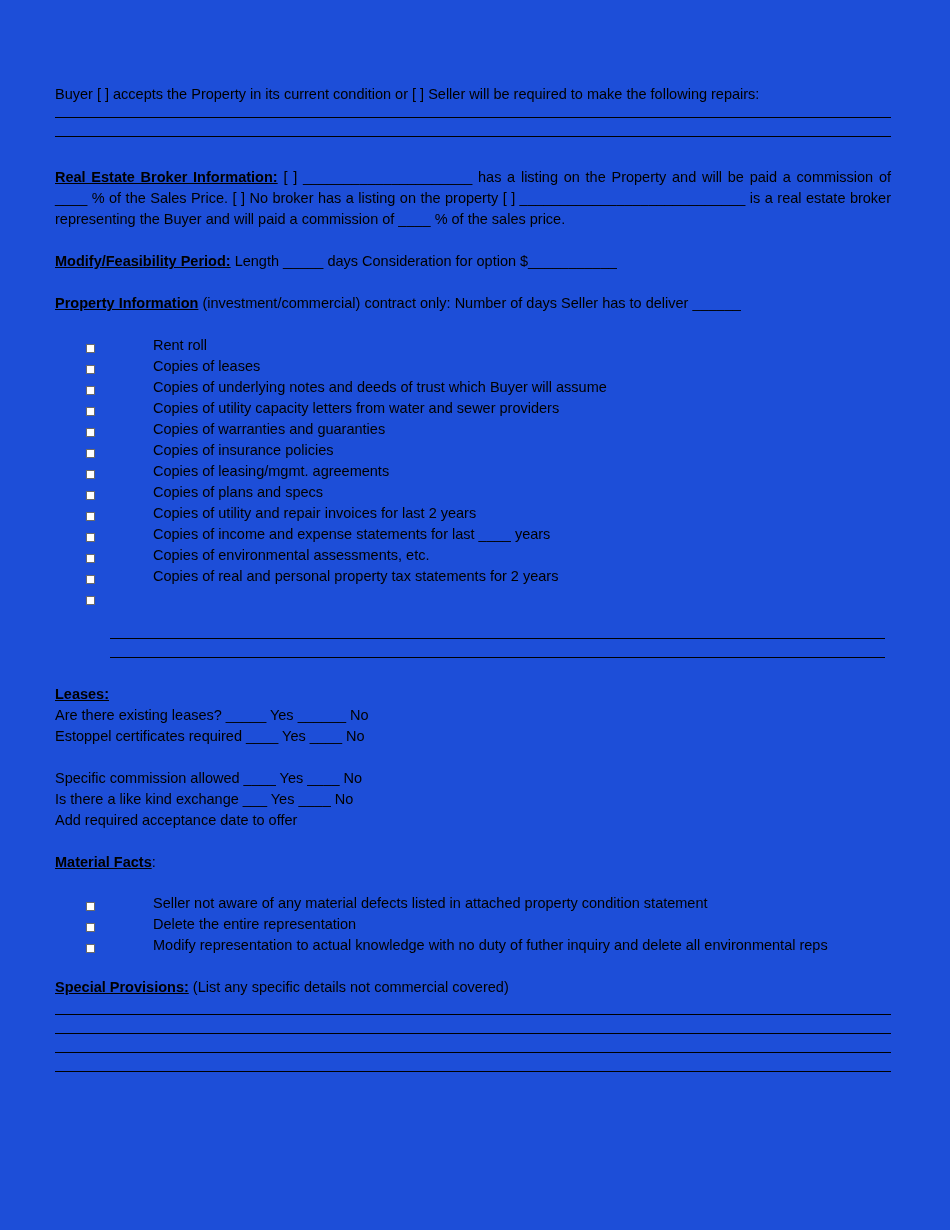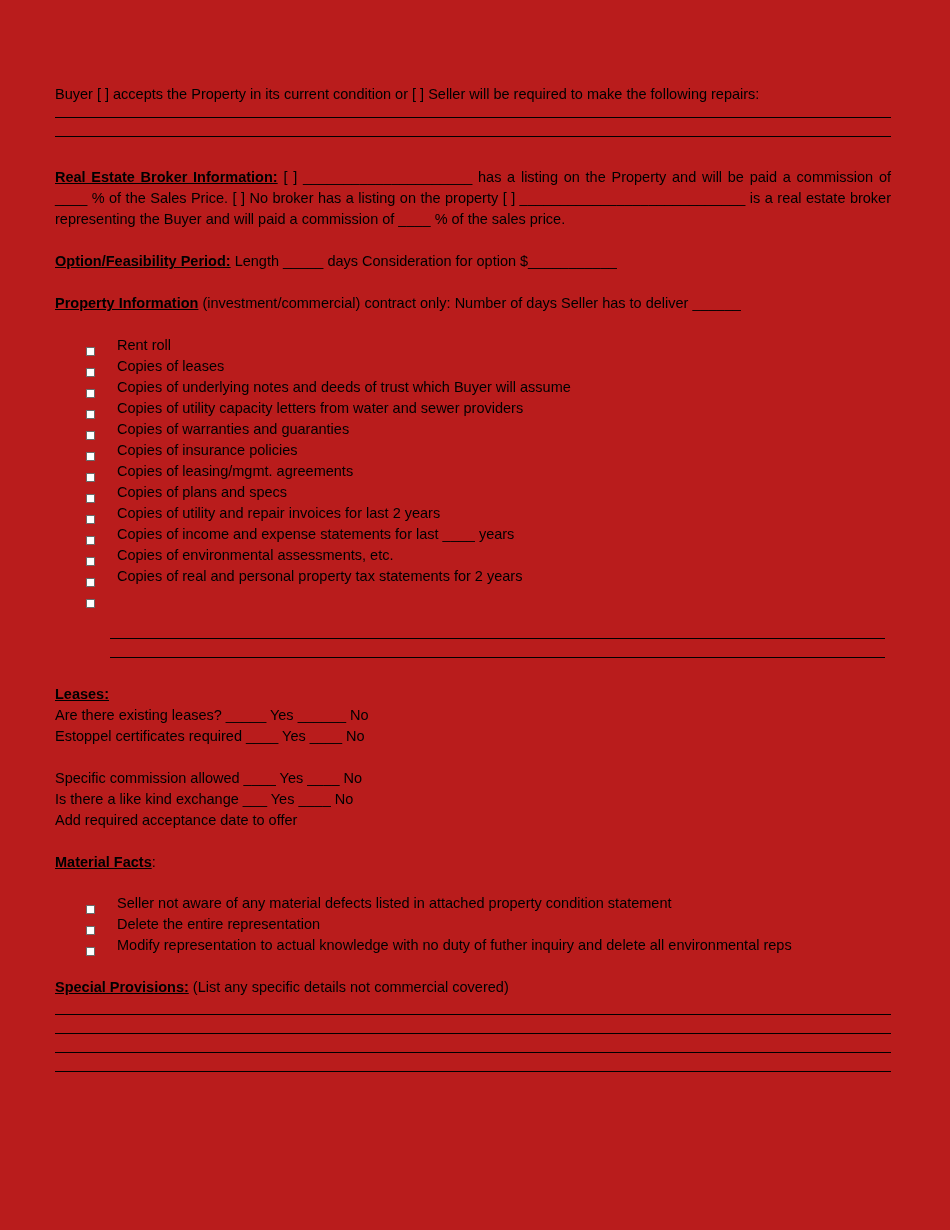--- a/index.html
+++ b/index.html
@@ -14,21 +14,21 @@
     color: #000000;
     -webkit-font-smoothing: antialiased;
   }
 
   .page {
     position: relative;
     width: 950px;
     height: 1230px;
     box-sizing: border-box;
     padding: 84px 59px 0 55px;
-    background: #b91c1c;
+    background: #1d4ed8;
   }
 
   .doc {
     font-size: 14.5px;
     line-height: 21px;
   }
 
   p, .para {
     margin: 0;
   }
@@ -57,23 +57,24 @@
   .gap-30 { height: 30px; }
 
   
   .checklist {
     list-style: none;
     margin: 0;
     padding: 0;
   }
   .check-row {
     display: flex;
-    align-items: flex-end;
+    align-items: center;
     line-height: 21px;
     min-height: 21px;
+    gap: 36px;
   }
   .check-box {
     flex: 0 0 auto;
     width: 9px;
     height: 9px;
     border: 1px solid #6a6a6a;
     box-sizing: border-box;
     margin-left: 31px;
     margin-top: 6px;
     background: #ffffff;
@@ -98,21 +99,21 @@
     <div class="gap-30"></div>
 
     <p class="para para-justify">
       <b>Real Estate Broker Information:</b>
       <span>[   ] _____________________ has a listing on the Property and will be paid a commission of ____ % of the Sales Price. [   ] No broker has a listing on the property [   ] ____________________________ is a real estate broker representing the Buyer and will paid a commission of ____ % of the sales price.</span>
     </p>
 
     <div class="gap-21"></div>
 
     <p class="para">
-      <b>Option/Feasibility Period:</b>
+      <b>Modify/Feasibility Period:</b>
       <span>Length _____ days  Consideration for option $___________</span>
     </p>
 
     <div class="gap-21"></div>
 
     <p class="para">
       <b>Property Information</b>
       <span>(investment/commercial) contract only: Number of days Seller has to deliver ______</span>
     </p>
 

